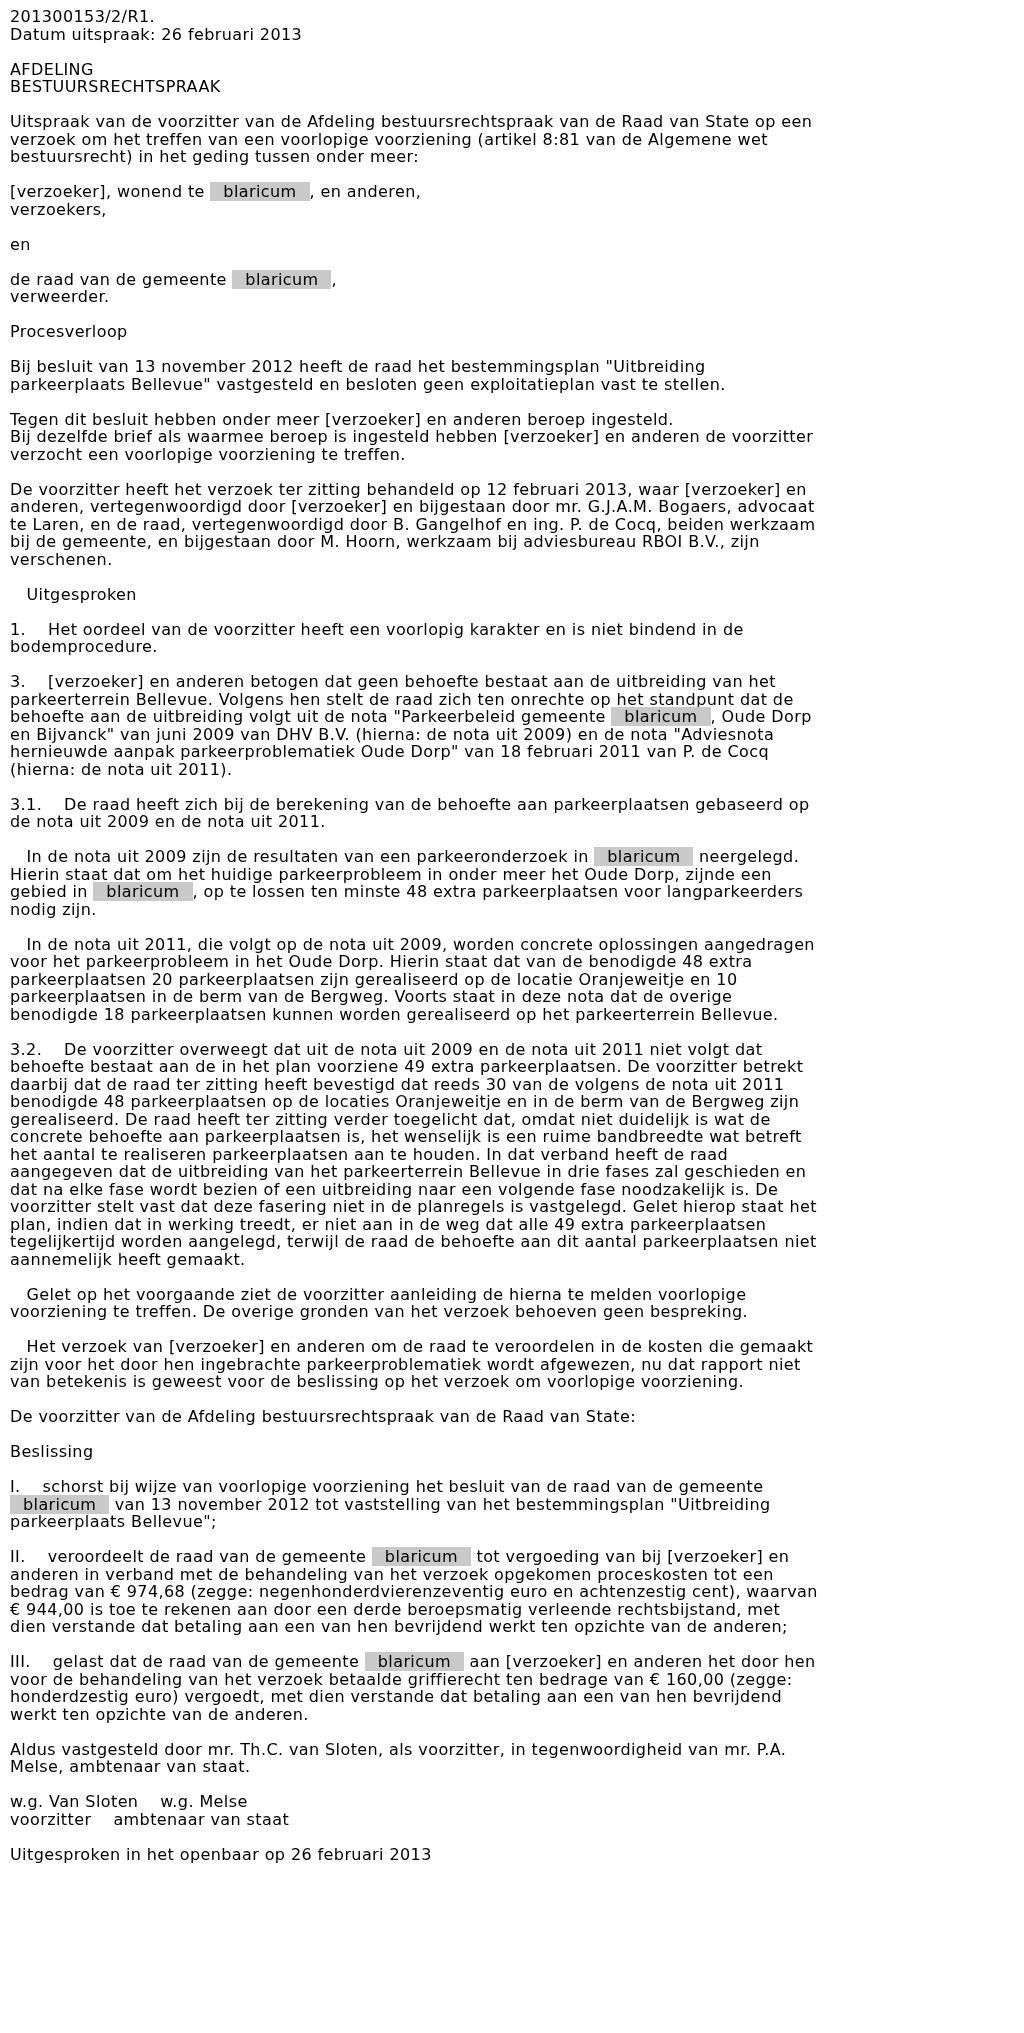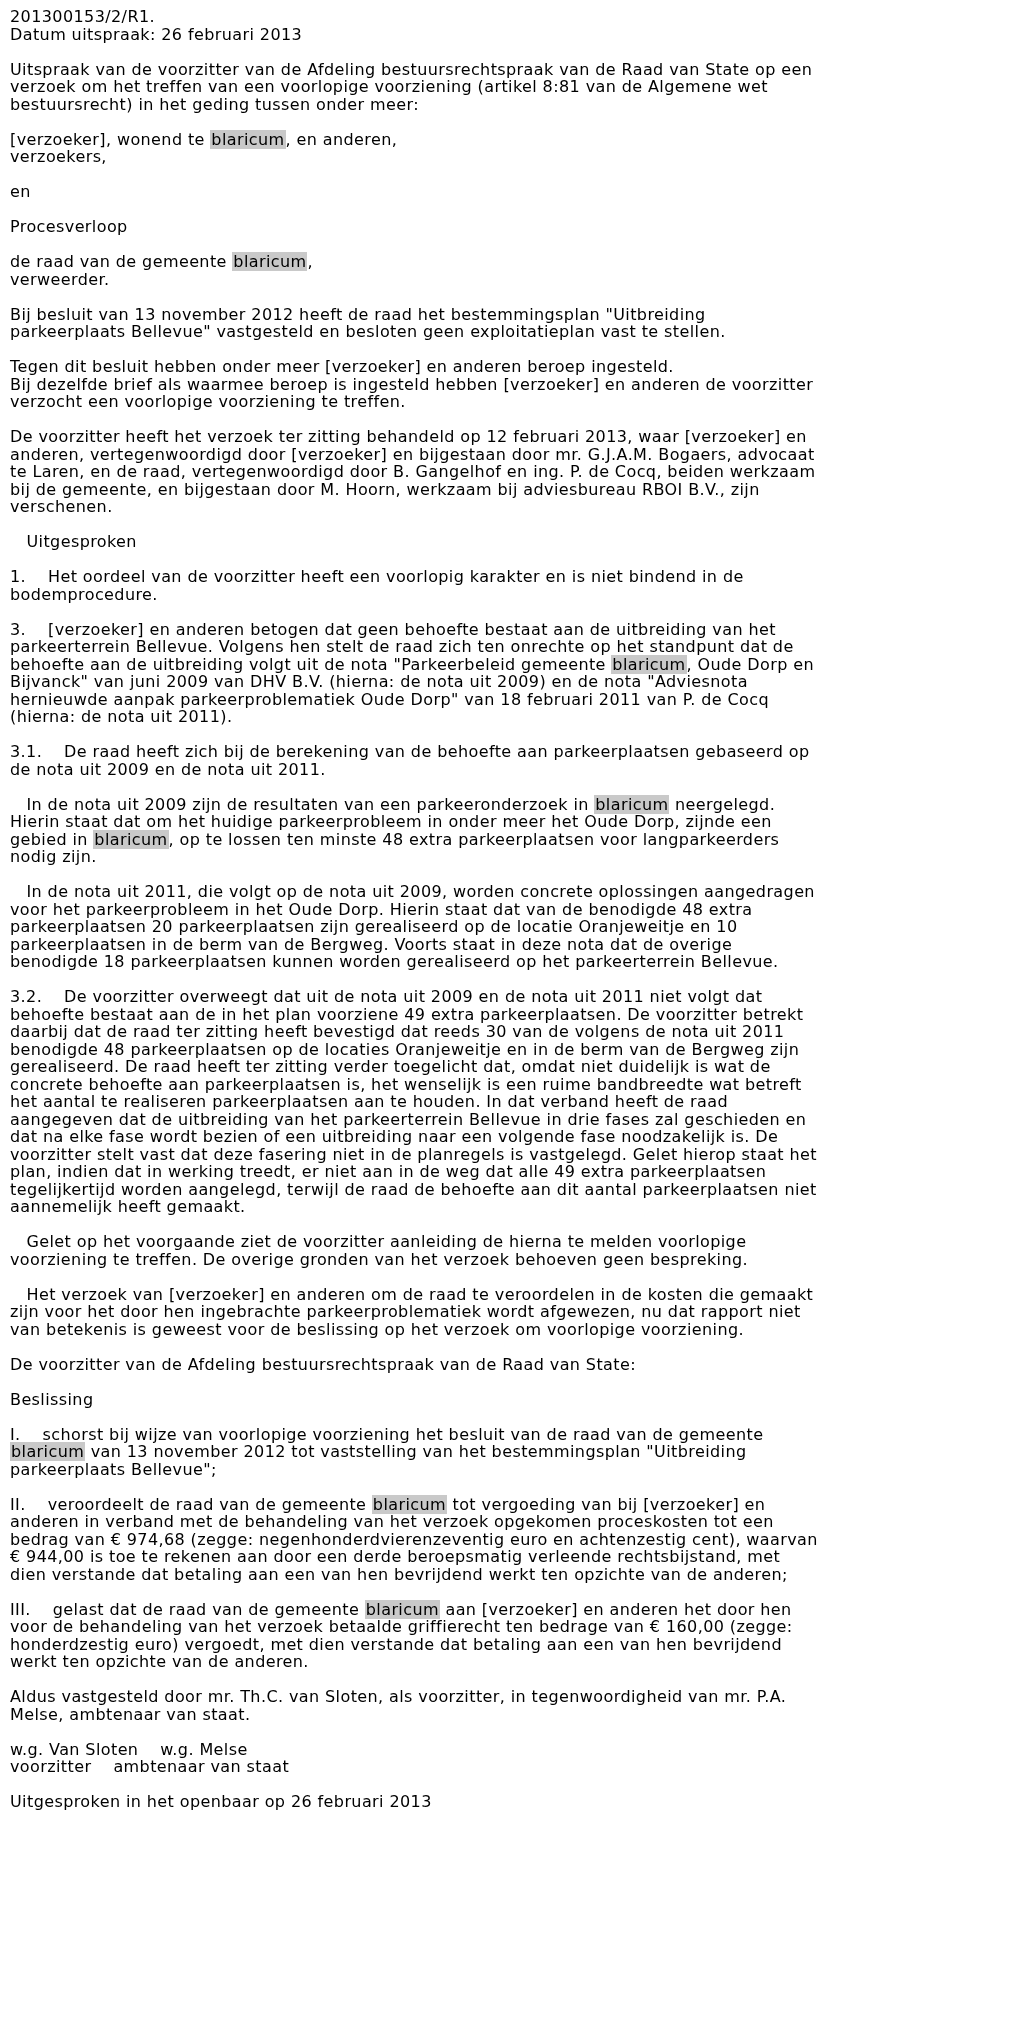--- a/index.html
+++ b/index.html
@@ -19,37 +19,39 @@
     line-height: 17.5px;
     letter-spacing: 0.4px;
   }
   p.block {
     margin: 0 0 17.5px 0;
     white-space: pre-wrap;
     word-wrap: break-word;
   }
   .hl {
     background: #c9c9c9;
-    padding: 0 1px;
+    padding: 0 13px;
   }
 </style>
 </head>
 <body>
 
 <div class="page">
   <div id="doc-body">
       <p class="block"><span class="seg">201300153/2/R1.
 Datum uitspraak: 26 februari 2013</span></p>
+      <p class="block"><span class="seg">AFDELING
+BESTUURSRECHTSPRAAK</span></p>
       <p class="block"><span class="seg">Uitspraak van de voorzitter van de Afdeling bestuursrechtspraak van de Raad van State op een verzoek om het treffen van een voorlopige voorziening (artikel 8:81 van de Algemene wet bestuursrecht) in het geding tussen onder meer:</span></p>
       <p class="block"><span class="seg">[verzoeker], wonend te </span><span class="hl">blaricum</span><span class="seg">, en anderen,
 verzoekers,</span></p>
       <p class="block"><span class="seg">en</span></p>
-      <p class="block"><span class="seg">Procesverloop</span></p>
       <p class="block"><span class="seg">de raad van de gemeente </span><span class="hl">blaricum</span><span class="seg">,
 verweerder.</span></p>
+      <p class="block"><span class="seg">Procesverloop</span></p>
       <p class="block"><span class="seg">Bij besluit van 13 november 2012 heeft de raad het bestemmingsplan "Uitbreiding parkeerplaats Bellevue" vastgesteld en besloten geen exploitatieplan vast te stellen.</span></p>
       <p class="block"><span class="seg">Tegen dit besluit hebben onder meer [verzoeker] en anderen beroep ingesteld.
 Bij dezelfde brief als waarmee beroep is ingesteld hebben [verzoeker] en anderen de voorzitter verzocht een voorlopige voorziening te treffen.</span></p>
       <p class="block"><span class="seg">De voorzitter heeft het verzoek ter zitting behandeld op 12 februari 2013, waar [verzoeker] en anderen, vertegenwoordigd door [verzoeker] en bijgestaan door mr. G.J.A.M. Bogaers, advocaat te Laren, en de raad, vertegenwoordigd door B. Gangelhof en ing. P. de Cocq, beiden werkzaam bij de gemeente, en bijgestaan door M. Hoorn, werkzaam bij adviesbureau RBOI B.V., zijn verschenen.</span></p>
       <p class="block"><span class="seg">   Uitgesproken</span></p>
       <p class="block"><span class="seg">1.    Het oordeel van de voorzitter heeft een voorlopig karakter en is niet bindend in de bodemprocedure.</span></p>
       <p class="block"><span class="seg">3.    [verzoeker] en anderen betogen dat geen behoefte bestaat aan de uitbreiding van het parkeerterrein Bellevue. Volgens hen stelt de raad zich ten onrechte op het standpunt dat de behoefte aan de uitbreiding volgt uit de nota "Parkeerbeleid gemeente </span><span class="hl">blaricum</span><span class="seg">, Oude Dorp en Bijvanck" van juni 2009 van DHV B.V. (hierna: de nota uit 2009) en de nota "Adviesnota hernieuwde aanpak parkeerproblematiek Oude Dorp" van 18 februari 2011 van P. de Cocq (hierna: de nota uit 2011).</span></p>
       <p class="block"><span class="seg">3.1.    De raad heeft zich bij de berekening van de behoefte aan parkeerplaatsen gebaseerd op de nota uit 2009 en de nota uit 2011.</span></p>
       <p class="block"><span class="seg">   In de nota uit 2009 zijn de resultaten van een parkeeronderzoek in </span><span class="hl">blaricum</span><span class="seg"> neergelegd. Hierin staat dat om het huidige parkeerprobleem in onder meer het Oude Dorp, zijnde een gebied in </span><span class="hl">blaricum</span><span class="seg">, op te lossen ten minste 48 extra parkeerplaatsen voor langparkeerders nodig zijn.</span></p>
       <p class="block"><span class="seg">   In de nota uit 2011, die volgt op de nota uit 2009, worden concrete oplossingen aangedragen voor het parkeerprobleem in het Oude Dorp. Hierin staat dat van de benodigde 48 extra parkeerplaatsen 20 parkeerplaatsen zijn gerealiseerd op de locatie Oranjeweitje en 10 parkeerplaatsen in de berm van de Bergweg. Voorts staat in deze nota dat de overige benodigde 18 parkeerplaatsen kunnen worden gerealiseerd op het parkeerterrein Bellevue.</span></p>

